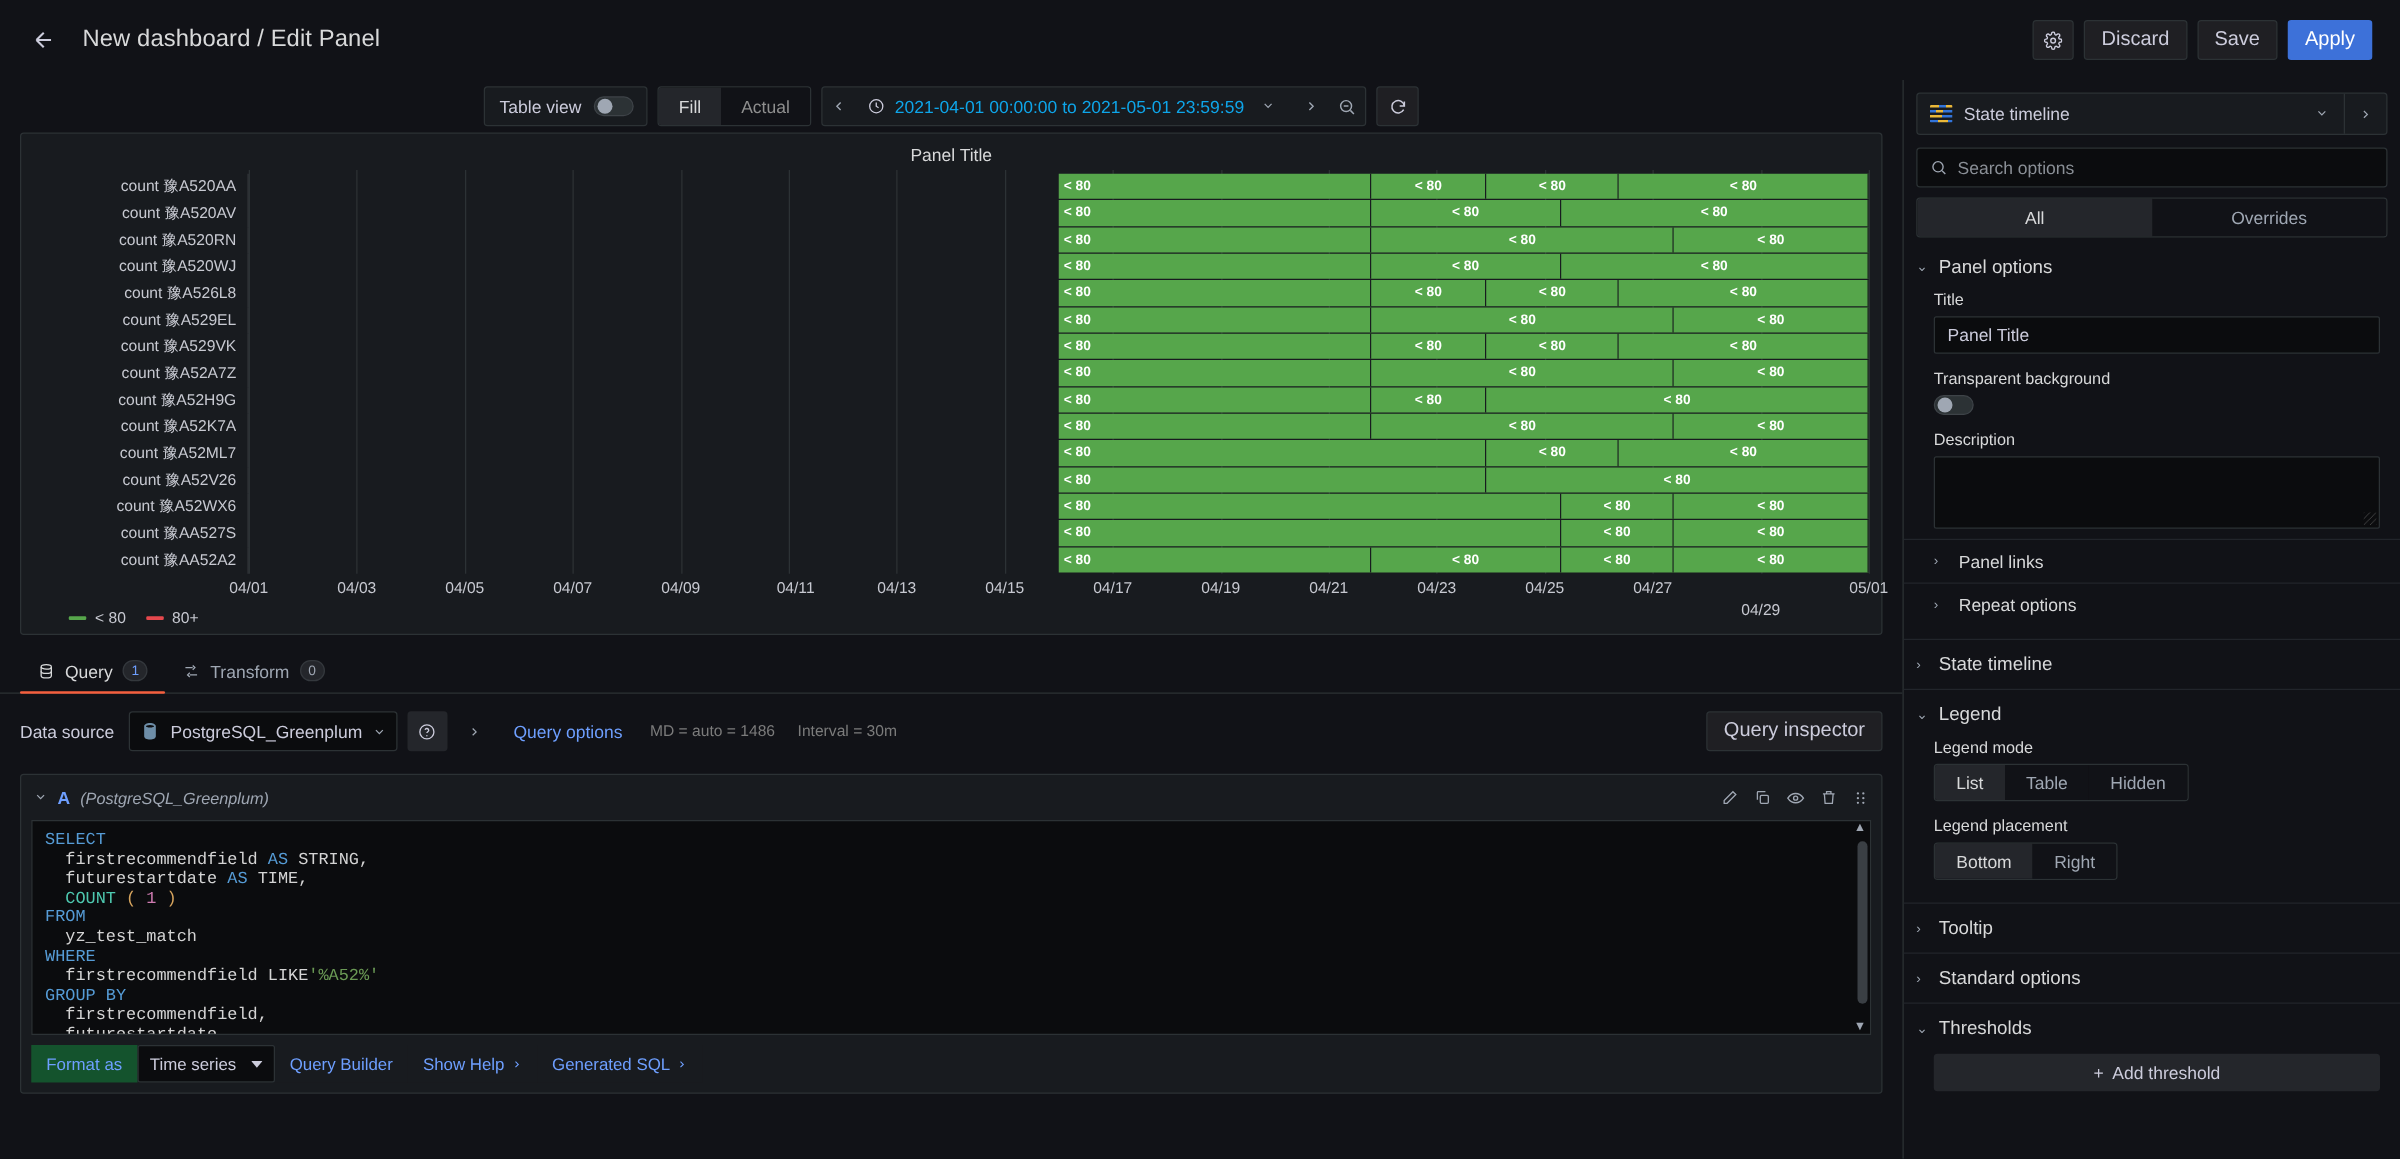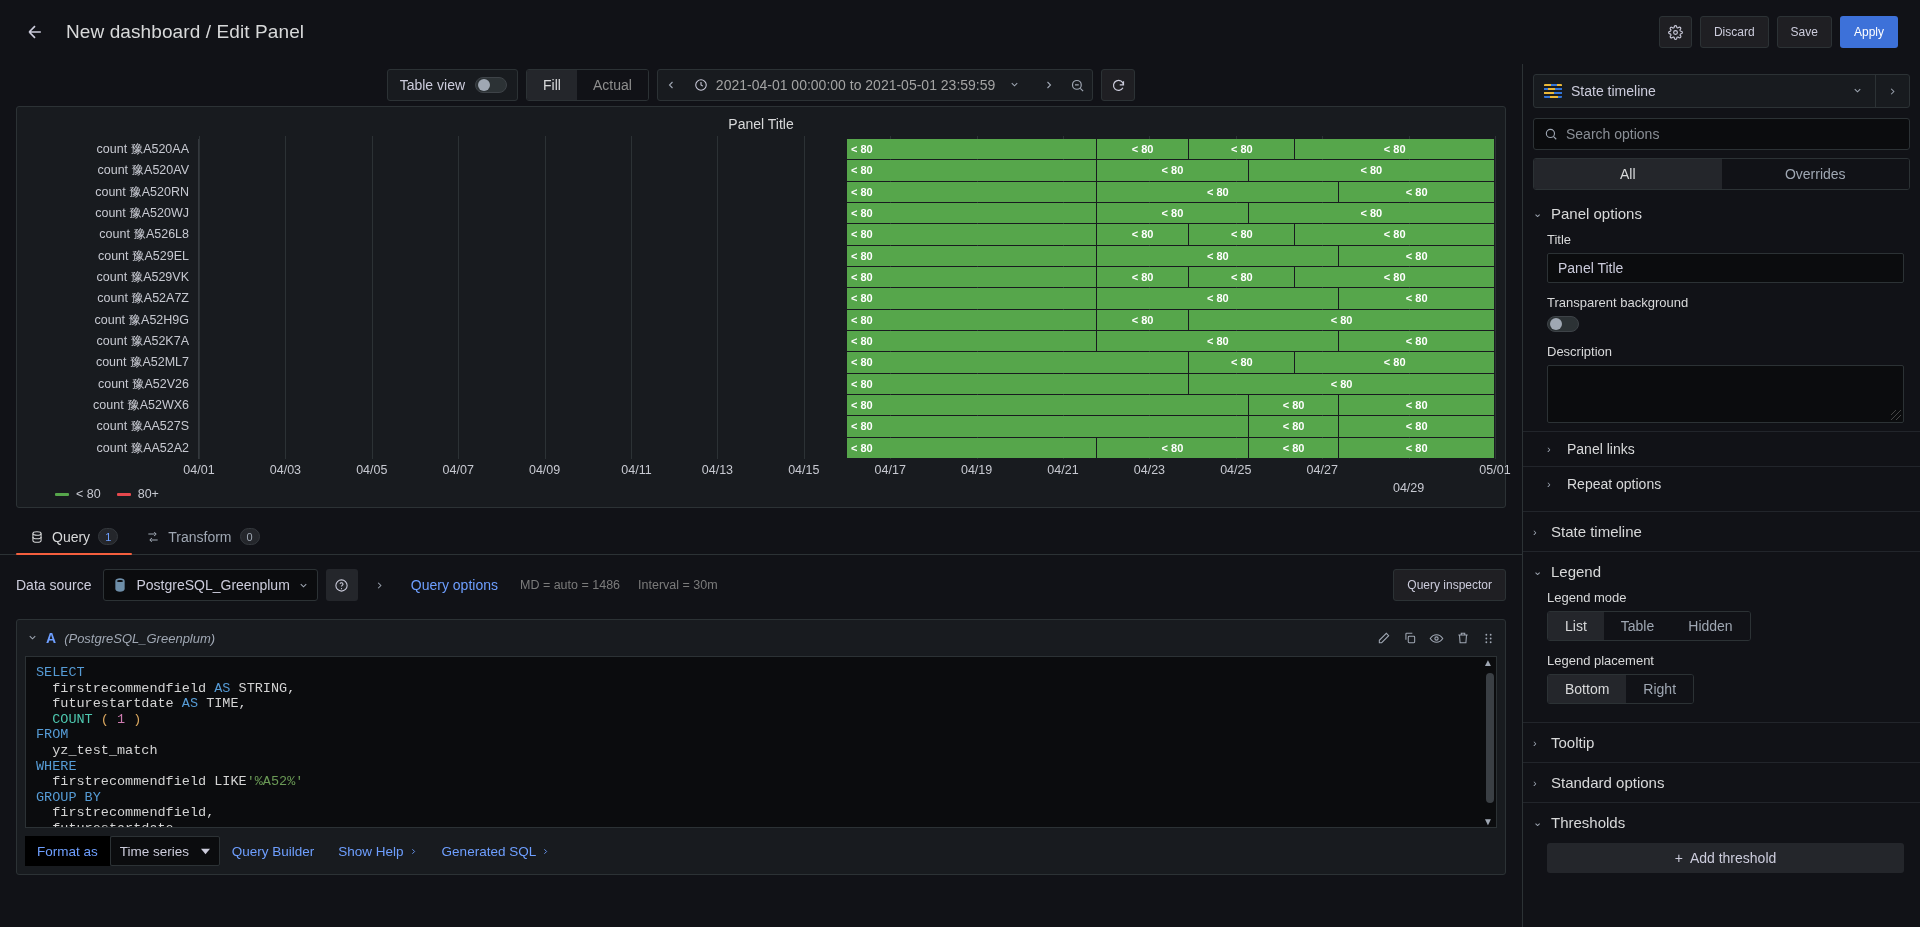--- a/index.html
+++ b/index.html
@@ -28,21 +28,21 @@
   .topbar-right { margin-left: auto; display: flex; align-items: center; gap: 8px; }
   .icon-btn {
     height: 32px; min-width: 32px; padding: 0 8px;
     display: flex; align-items: center; justify-content: center;
     background: #1f1f23; border: 1px solid #2c3235; border-radius: 3px;
     color: #ccccdc; cursor: pointer;
   }
   .btn {
     height: 32px; padding: 0 13px; display: flex; align-items: center;
     border-radius: 3px; border: 1px solid transparent; cursor: pointer;
-    font-size: 12px; white-space: nowrap;
+    font-size: 16px; white-space: nowrap;
   }
   .btn-secondary { background: #1f1f23; border-color: #2c3235; color: #ccccdc; }
   .btn-primary   { background: #3d71d9; color: #fff; font-weight: 500; }
 
   
   .body { flex: 1; display: flex; min-height: 0; }
   .left { flex: 1; display: flex; flex-direction: column; min-width: 0; padding: 0 0 0 0; }
   .right {
     width: 398px; flex: 0 0 398px; background: #111217;
     border-left: 1px solid #2c3235; display: flex; flex-direction: column; min-height: 0;
@@ -71,21 +71,21 @@
     padding: 0 16px; display: flex; align-items: center; font-size: 14px;
     color: #8e8e8e; cursor: pointer; background: #111217;
   }
   .radio-item.active { background: #24262b; color: #d8d9da; font-weight: 500; }
   .time-picker {
     display: flex; align-items: center; height: 32px;
     border: 1px solid #2c3235; border-radius: 3px; background: #181b1f;
   }
   .tp-arrow { width: 26px; display:flex; align-items:center; justify-content:center; color: #9fa7b3; cursor:pointer; height:100%; }
   .tp-main { display: flex; align-items: center; gap: 8px; padding: 0 10px; color: #ccccdc; cursor: pointer; height:100%; }
-  .tp-text { font-size: 14px; color:#a3a3a3; }
+  .tp-text { font-size: 14px; color:#0ea5e9; }
   .tp-caret { color: #9fa7b3; padding: 0 6px; }
 
   
   .panel-wrap { padding: 0 16px 0 16px; }
   .panel {
     background: #181b1f; border: 1px solid #2c3235; border-radius: 3px;
     height: 402px; display: flex; flex-direction: column;
   }
   .panel-title { text-align: center; font-size: 14px; font-weight: 500; color: #d8d9da; padding: 9px 0 4px; }
   .panel-body { flex: 1; display: flex; flex-direction: column; padding: 0 10px 6px 10px; min-height: 0; }
@@ -176,21 +176,21 @@
   .kw { color: #569cd6; }
   .fn { color: #4ec9b0; }
   .num { color: #ce7bb0; }
   .paren { color: #d7a55e; }
   .str { color: #6a9955; }
   .scroll-track { position: absolute; right: 2px; top: 2px; bottom: 2px; width: 8px; }
   .scroll-thumb { position: absolute; right: 0; top: 0; width: 8px; height: 130px; background: #3a3f44; border-radius: 4px; }
   .scroll-arrow { position: absolute; right: 1px; color: #9fa7b3; font-size: 10px; }
 
   .qc-footer { display: flex; align-items: center; gap: 0; padding: 8px; }
-  .fmt-label { color: #6e9fff; font-size: 13.5px; padding: 0 12px; height: 30px; display: flex; align-items: center; background:#000000;}
+  .fmt-label { color: #6e9fff; font-size: 13.5px; padding: 0 12px; height: 30px; display: flex; align-items: center; background:#14532d;}
   .fmt-select {
     height: 30px; min-width: 110px; background: #0b0c0e; border: 1px solid #2c3235;
     display: flex; align-items: center; justify-content: space-between;
     padding: 0 9px; font-size: 13.5px; color: #ccccdc; cursor: pointer; border-radius: 2px;
   }
   .link-btn {
     height: 30px; padding: 0 12px; display: flex; align-items: center; gap: 5px;
     color: #6e9fff; font-size: 13.5px; cursor: pointer; background: #181b1f; font-weight: 500;
   }
 

